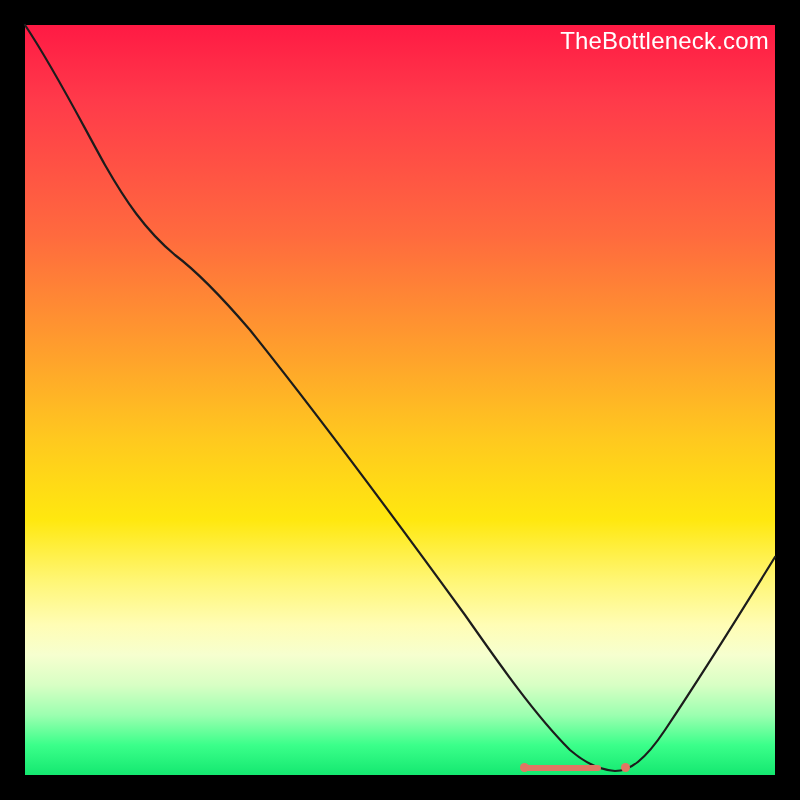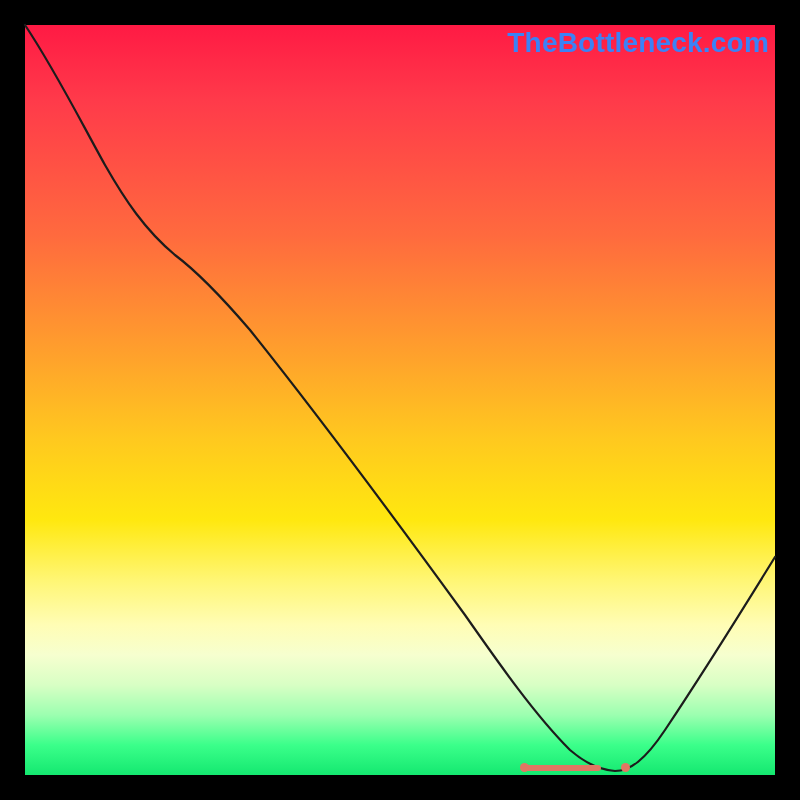--- a/index.html
+++ b/index.html
@@ -40,23 +40,23 @@
       #d8ffc4 88%,
       #9cffb0 92%,
       #3bff8a 96%,
       #14e870 100%
     );
   }
   .watermark {
     position: absolute;
     top: 2px;
     right: 6px;
-    color: #3b82f6;
-    font-size: 28px;
-    font-weight: 700;
+    color: #ffffff;
+    font-size: 24px;
+    font-weight: 400;
     letter-spacing: 0.2px;
     user-select: none;
   }
   svg.curve {
     position: absolute;
     left: 0;
     top: 0;
     width: 750px;
     height: 750px;
     overflow: visible;

